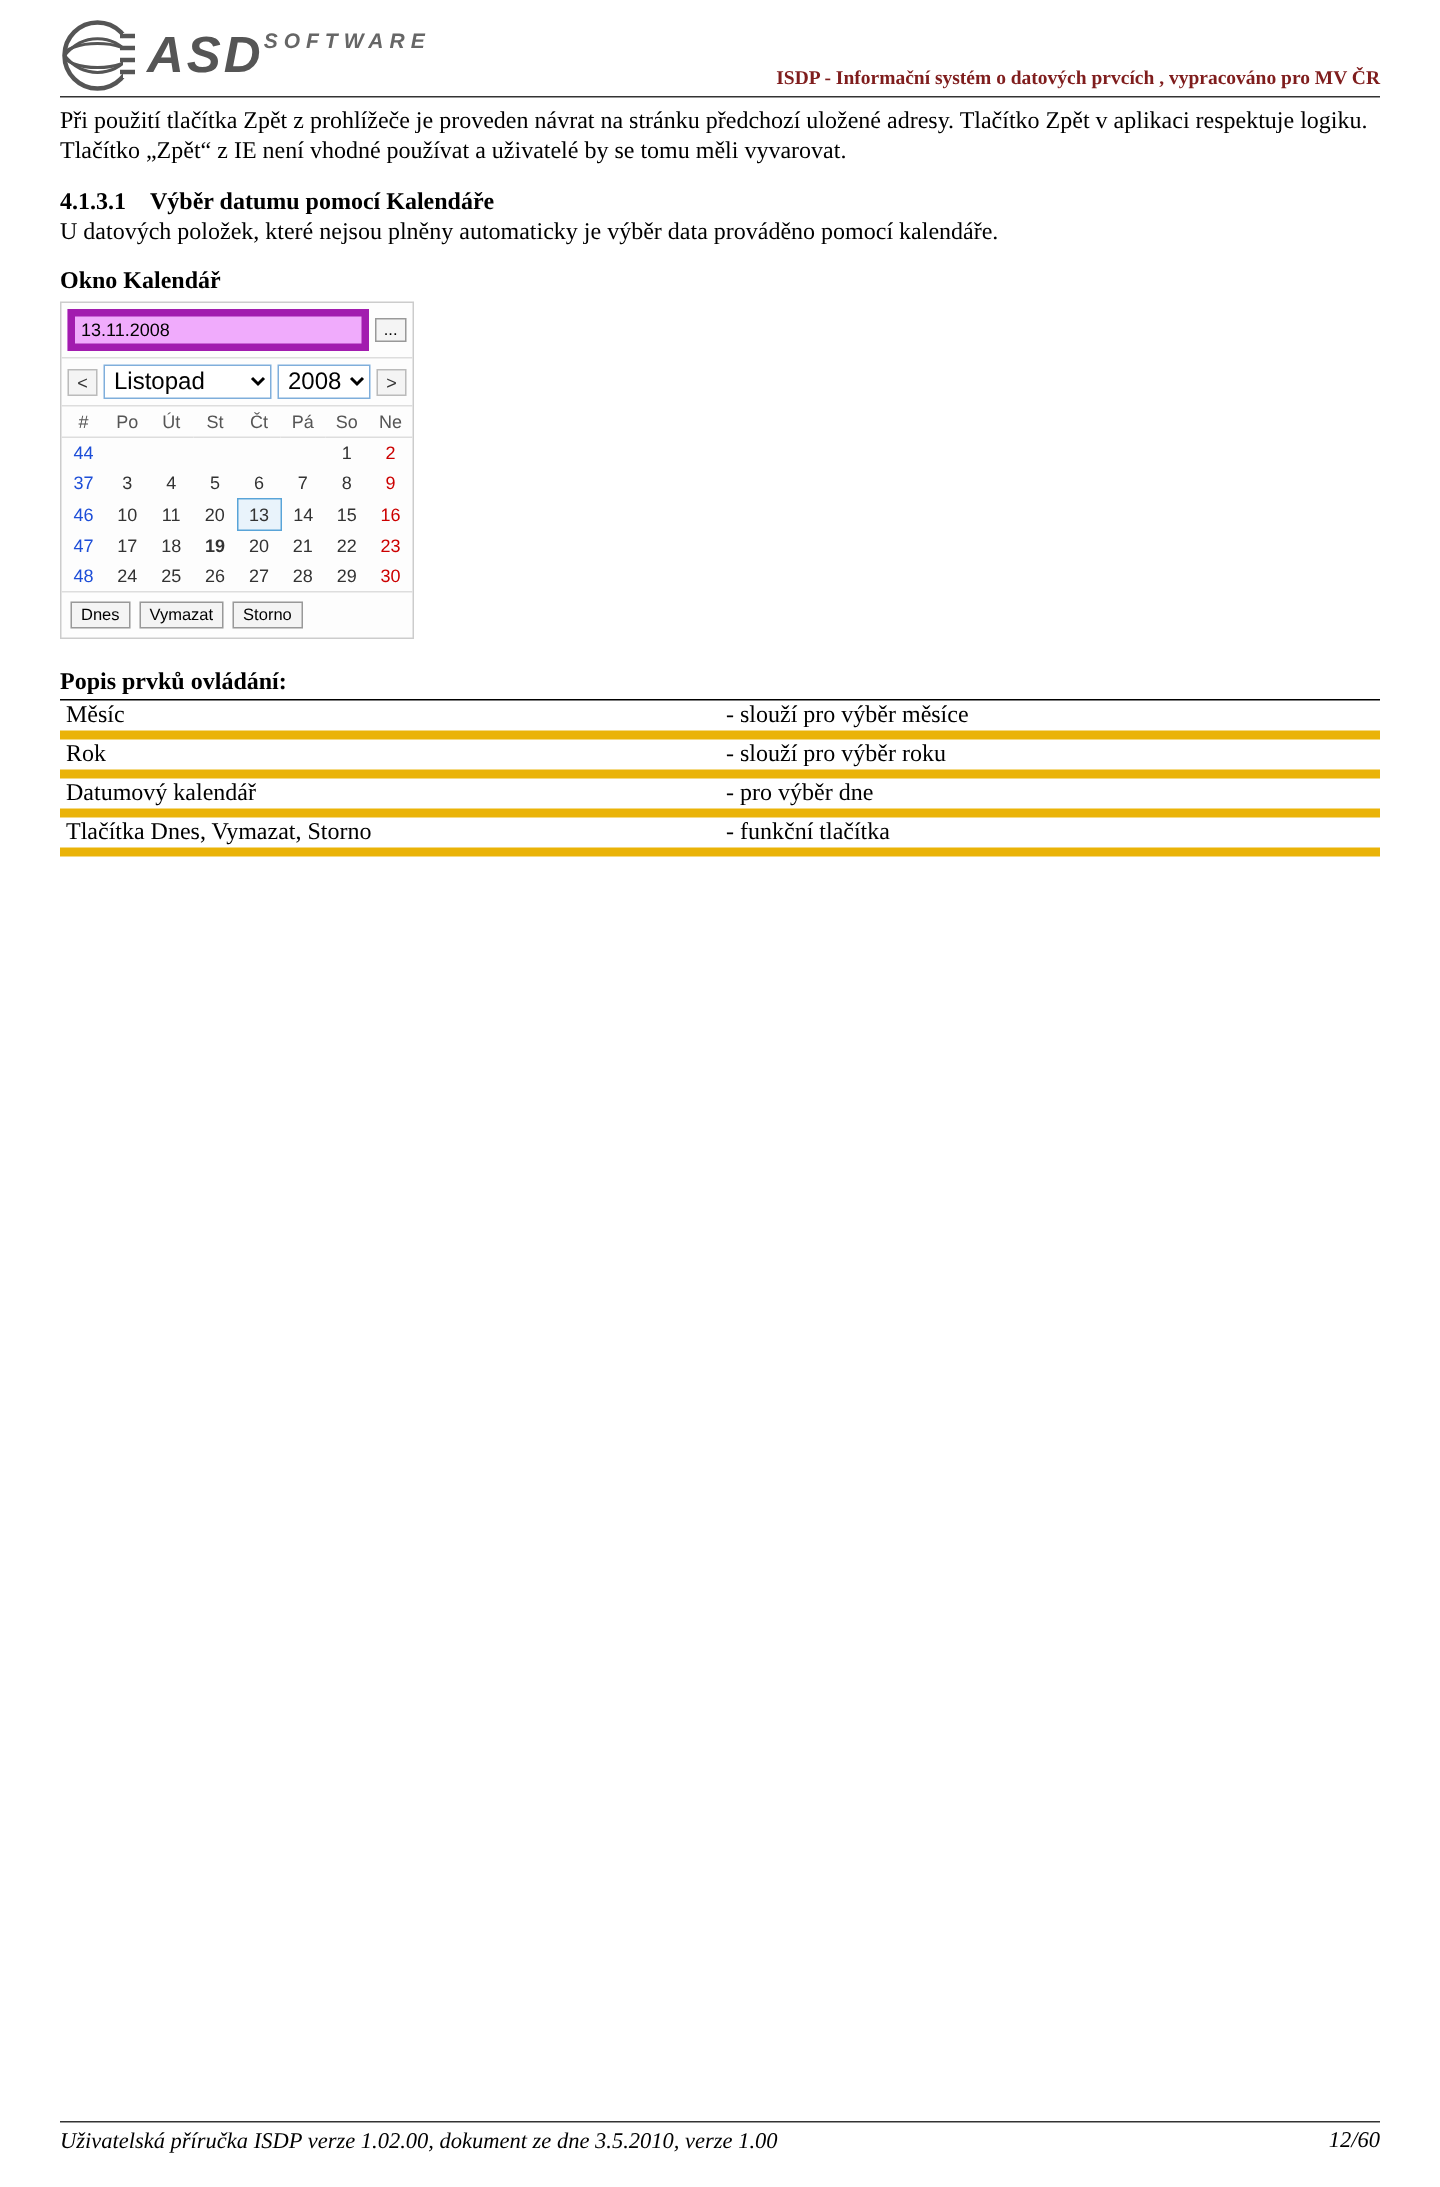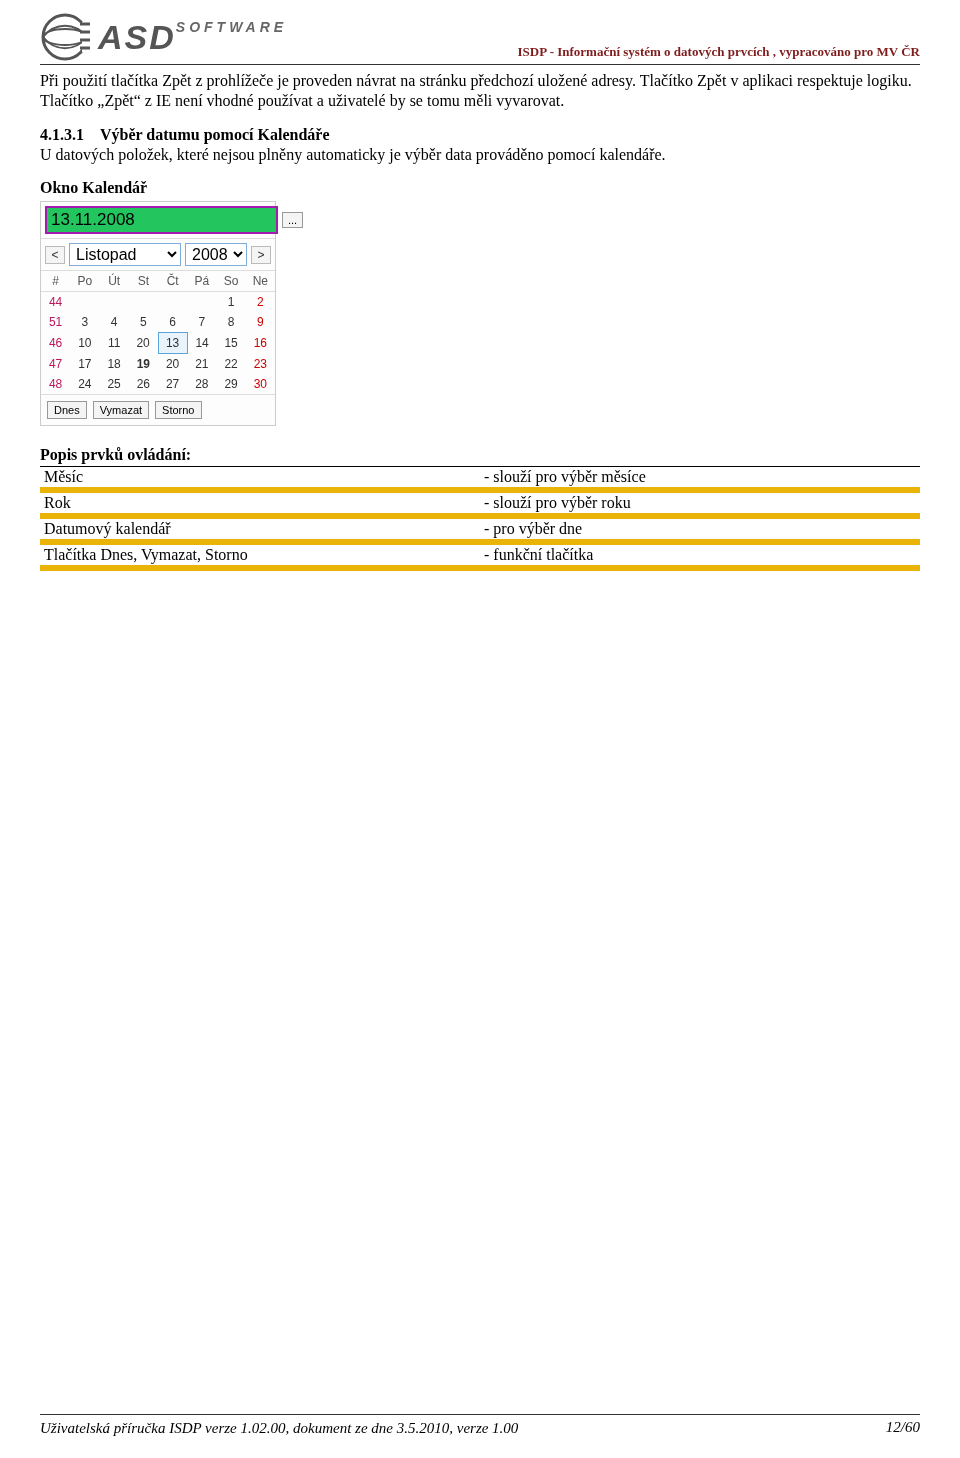--- a/index.html
+++ b/index.html
@@ -26,29 +26,29 @@
 
   
   .para { margin: 4px 0 14px 0; line-height: 1.25; }
   .sec-num { font-weight: bold; }
   .sec-title { font-weight: bold; }
   .okno { font-weight: bold; margin: 14px 0 4px 0; }
 
   
   .calendar { width: 236px; border: 1px solid #ccc; background: #fdfdfd; font-family: Tahoma, Arial, sans-serif; font-size: 12px; color: #333; }
   .cal-top { display: flex; align-items: center; gap: 4px; padding: 4px; border-bottom: 1px solid #ddd; }
-  .cal-date { flex: 1; border: 2px solid #a21caf; background: #22c55e; padding: 2px 4px; font-size: 17px; }
+  .cal-date { flex: 1; border: 5px solid #a21caf; background: #f0abfc; padding: 2px 4px; font-size: 12px; }
   .cal-btn  { border: 1px solid #999; background: #f4f4f4; padding: 1px 5px; font-size: 11px; cursor: pointer; }
   .cal-nav { display: flex; align-items: center; gap: 4px; padding: 4px; border-bottom: 1px solid #ddd; }
   .cal-sel { border: 1px solid #7faedb; background: #fff; font-size: 16px; padding: 1px 2px; }
   .cal-arrow { width: 20px; text-align: center; border: 1px solid #bbb; background: #f4f4f4; cursor: pointer; font-size: 12px; padding: 1px 0; }
   table.cal-grid { width: 100%; border-collapse: collapse; }
   table.cal-grid th, table.cal-grid td { text-align: center; padding: 3px 0; font-size: 12px; width: 12.5%; }
   table.cal-grid th { color: #555; font-weight: normal; border-bottom: 1px solid #ddd; }
-  .wk { color: #be185d; }
+  .wk { color: #1d4ed8; }
   .sun { color: #c00; }
   .today { font-weight: bold; }
   .sel-day { border: 1px solid #59a4d8; background: #e9f3fb; }
   .cal-foot { display: flex; gap: 6px; padding: 6px; border-top: 1px solid #ddd; }
   .cal-foot .cal-btn { flex: 0 0 auto; padding: 2px 6px; }
 
   
   .desc-title { font-weight: bold; margin: 20px 0 2px 0; }
   table.desc { width: 100%; border-collapse: collapse; font-size: 16px; }
   table.desc td { border-top: 1px solid #000; border-bottom: 6px solid #eab308; padding: 1px 4px; vertical-align: top; margin-top: 39px; }
@@ -129,21 +129,21 @@
         <td class="wk">44</td>
         <td></td>
         <td></td>
         <td></td>
         <td></td>
         <td></td>
         <td>1</td>
         <td class="sun">2</td>
       </tr>
       <tr>
-        <td class="wk">51</td>
+        <td class="wk">37</td>
         <td>3</td>
         <td>4</td>
         <td>5</td>
         <td>6</td>
         <td>7</td>
         <td>8</td>
         <td class="sun">9</td>
       </tr>
       <tr>
         <td class="wk">46</td>

